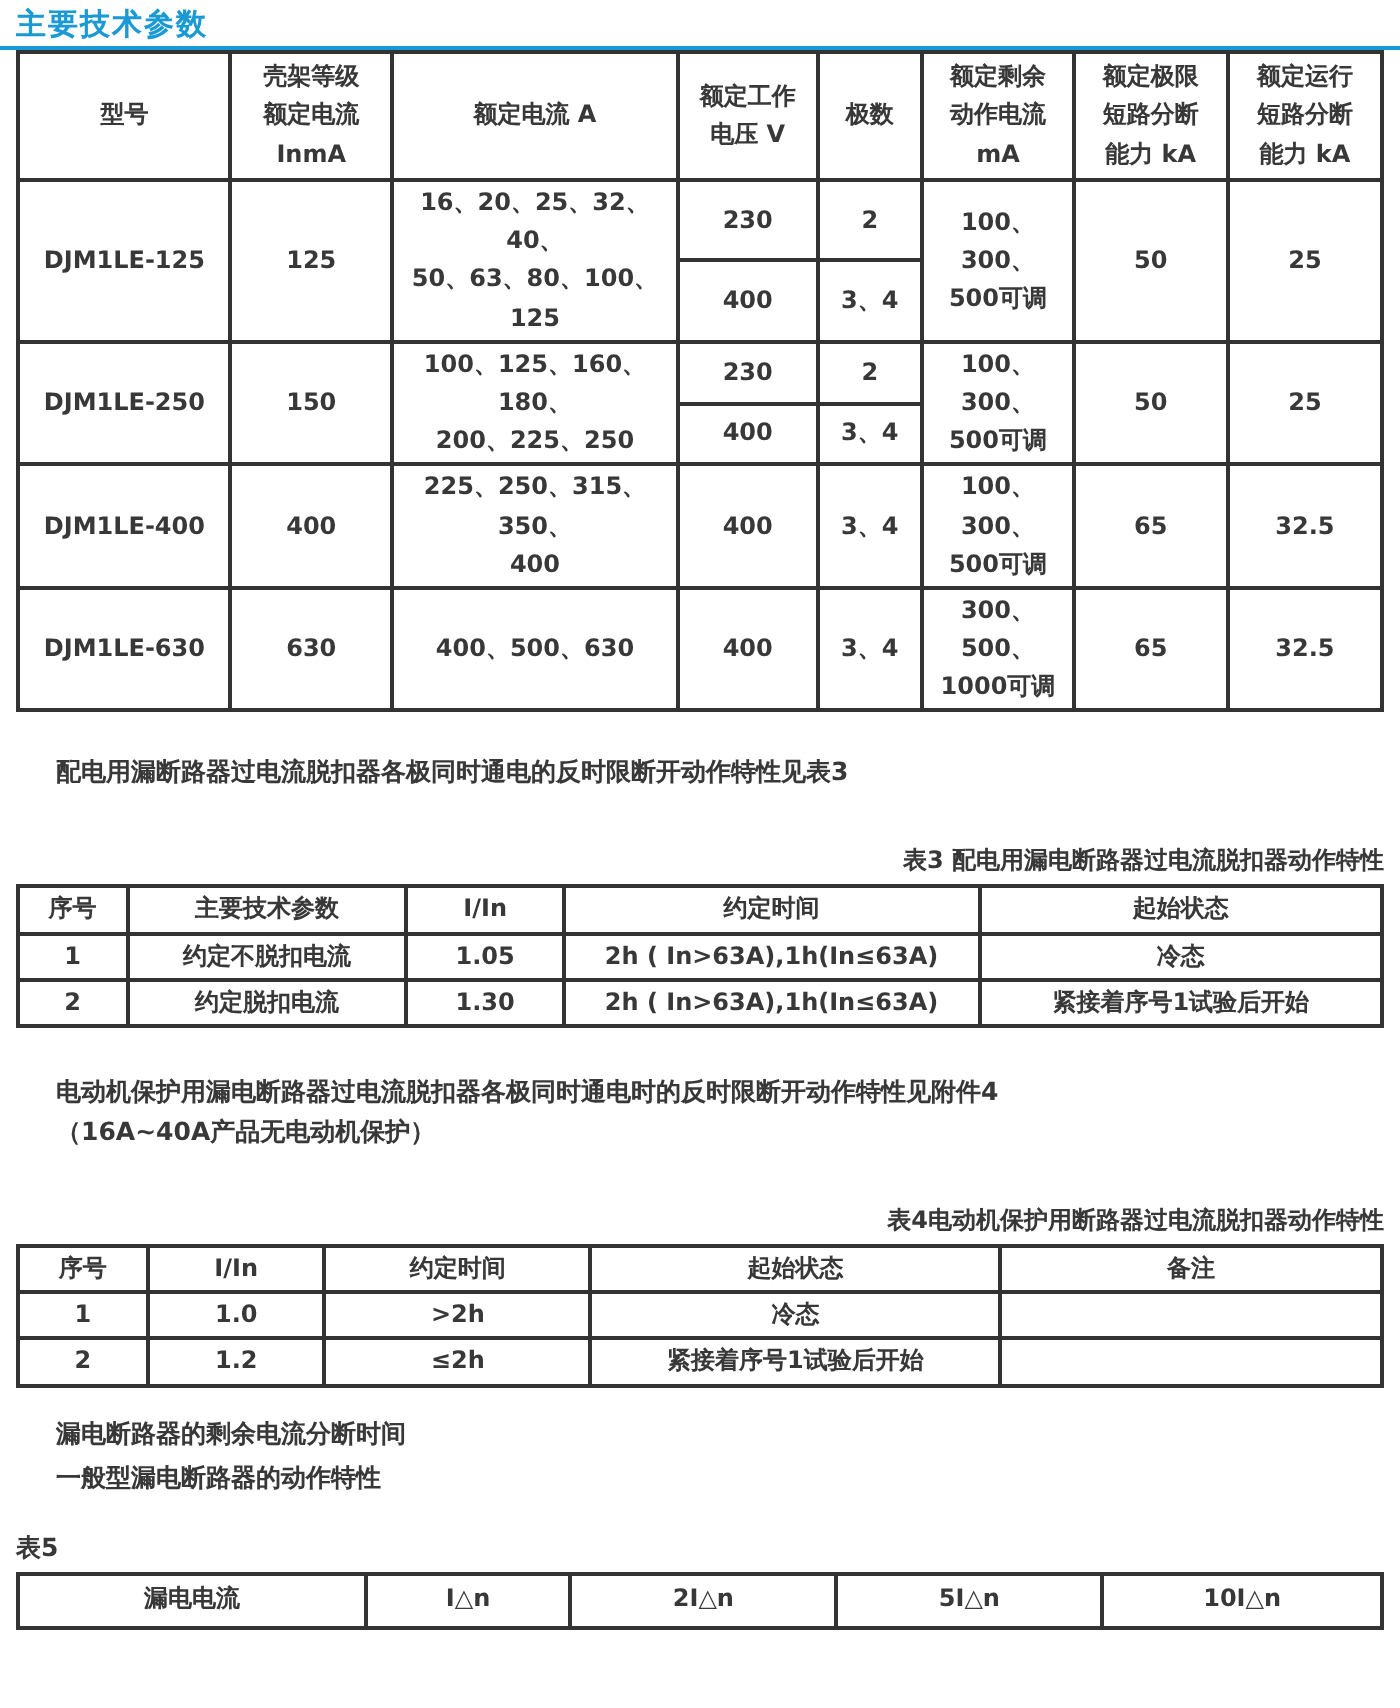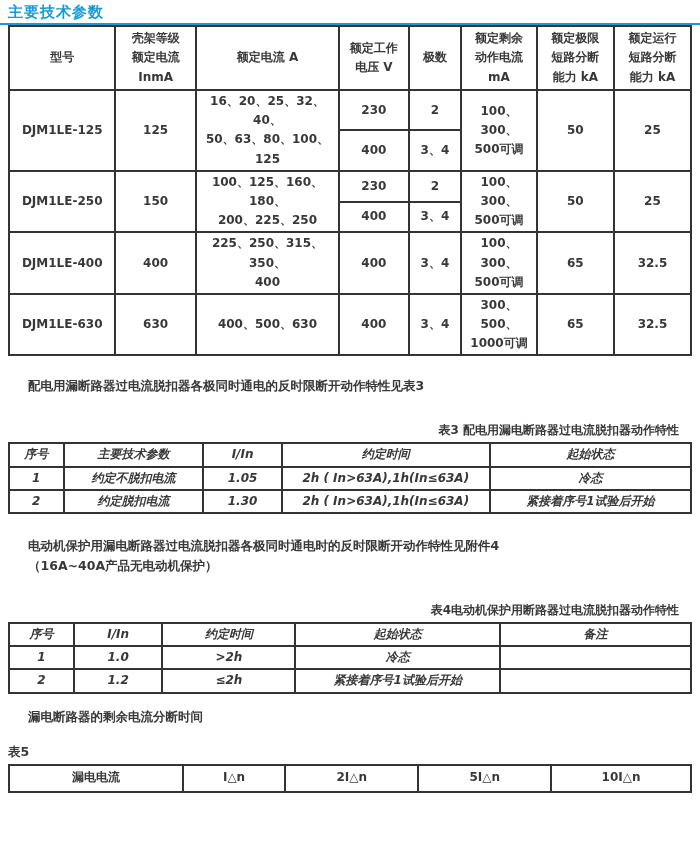--- a/index.html
+++ b/index.html
@@ -12,40 +12,40 @@
   }
   .page-header { padding:4px 8px 3px 8px; }
   .page-title { margin:0; font-size:15px; line-height:16px; color:var(--accent); letter-spacing:1px; }
   .accent-line { height:2px; background:var(--accent); width:100%; }
   .content { padding:0 8px; }
   p { margin:0; }
   .lead   { margin:16px 0 9px 0; font-size:12.5px; }
   .sec-p  { font-size:12.5px; line-height:20px;padding-left:20px; }
   .mt20 { margin-top:20px; }
   .mt22 { margin-top:22px; }
-  .cap { font-size:12px; margin:26px 13px 3px 0; }
+  .cap { font-size:12px; margin:26px 0 3px 0; }
   .cap.right { text-align:right; }
   .cap5 { margin:16px 0 3px 0; font-size:12.5px; }
   .block5 { margin-top:12px; }
   .block5 p { line-height:22px; }
 
   table.t { width:100%; border-collapse:collapse; table-layout:fixed; }
   table.t th, table.t td {
     border:2px solid var(--line); text-align:center; vertical-align:middle;
     font-size:12px; font-weight:bold; padding:1px 3px; line-height:1.6;
     overflow:hidden;
   }
   .pre { white-space:pre-line; }
   td.left { text-align:left; padding-left:9px; }
   .t2 thead tr { height:64px; }
   tr.h-sub   { height:21px; }
   tr.h-model { height:44px; }
   td.bb1 { border-bottom-width:1px; }
   td.bt1 { border-top-width:1px; }
-  .t3 tr, .t4 tr { height:23px;font-style:italic; }
+  .t3 tr, .t4 tr { height:23px; }
   .t5 tr { height:27px; }
 </style>
 </head>
 <body>
 
 <div class="page">
   <div class="page-header">
     <h1 class="page-title">主要技术参数</h1>
   </div>
   <div class="accent-line"></div>
@@ -219,20 +219,21 @@
           <td>1.2</td>
           <td>≤2h</td>
           <td>紧接着序号1试验后开始</td>
           <td></td>
         </tr>
       </tbody>
     </table>
 
     <div class="block5">
       <p class="sec-p">漏电断路器的剩余电流分断时间</p>
+      <p class="sec-p">一般型漏电断路器的动作特性</p>
     </div>
 
     <p class="cap5">表5</p>
 
     <table class="t t5">
       <colgroup>
         <col style="width:25.5%">
           <col style="width:15%">
           <col style="width:19.5%">
           <col style="width:19.5%">

